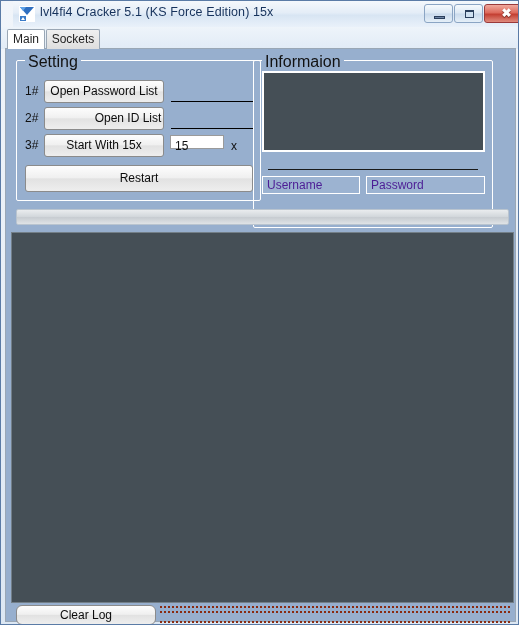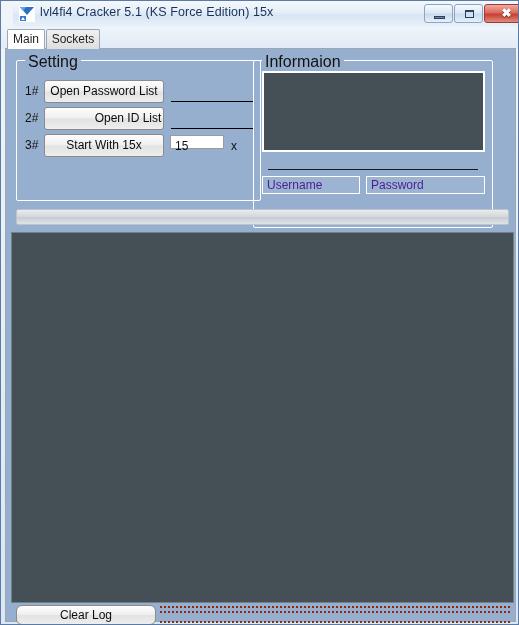--- a/index.html
+++ b/index.html
@@ -318,20 +318,21 @@
 
       <div class="step-label" style="left:8px; top:50px;">2#</div>
       <div class="btn" style="left:27px; top:46px; width:120px; height:23px;padding-left:48px;">Open ID List</div>
       <div class="underline-field" style="left:154px; top:67px; width:82px;"></div>
 
       <div class="step-label" style="left:8px; top:77px;">3#</div>
       <div class="btn" style="left:27px; top:73px; width:120px; height:23px;">Start With 15x</div>
       <div class="num-input" style="left:153px; top:74px; width:54px; height:14px;">15</div>
       <div class="x-label" style="left:214px; top:78px;">x</div>
 
+      <div class="btn" style="left:8px; top:104px; width:228px; height:27px; line-height:25px;">Restart</div>
     </div>
 
     <div class="groupbox" id="information-group">
       <div class="gb-title">Informaion</div>
 
       <div class="info-box" style="left:8px; top:10px; width:223px; height:81px;"></div>
 
       <div class="info-underline" style="left:14px; top:108px; width:210px;"></div>
 
       <div class="cred-box" style="left:8px; top:115px; width:98px; height:18px;">Username</div>

